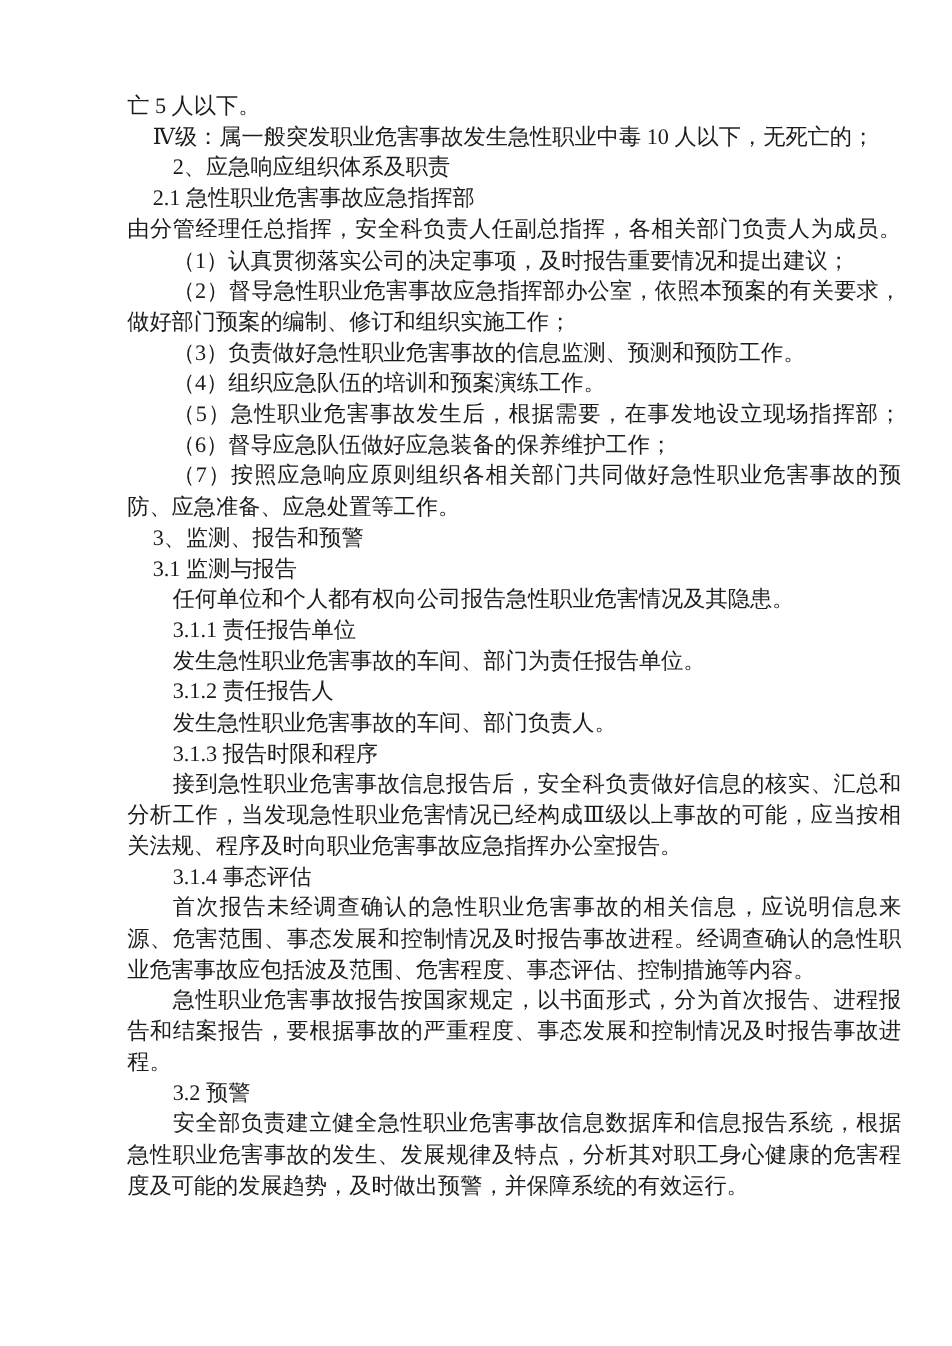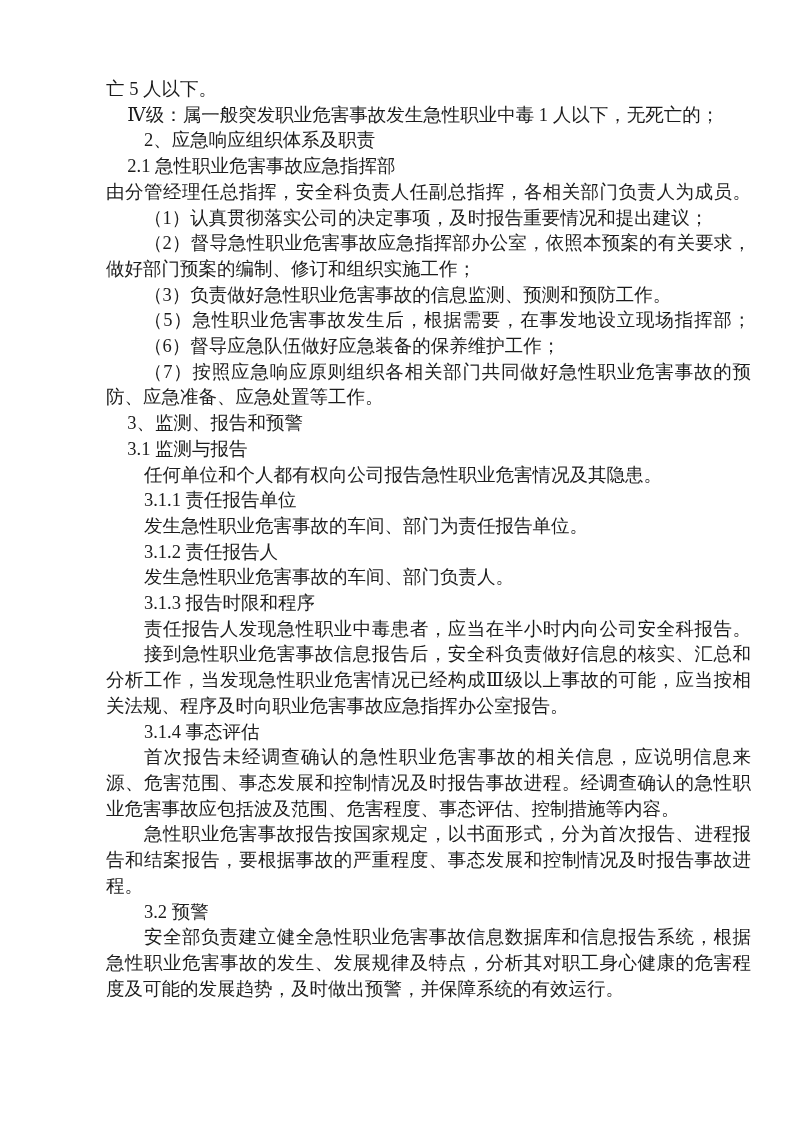--- a/index.html
+++ b/index.html
@@ -39,39 +39,39 @@
   .indent-body  { text-indent: 2.05em; }
   .oneline { white-space: nowrap; }
   .fill    { text-align-last: justify; }
 </style>
 </head>
 <body>
 
 <div class="page" style="background: rgb(255, 255, 255);">
   <div class="doc" id="doc-body" style="color: rgb(28, 28, 28);">
       <p class="para indent-none oneline">亡 5 人以下。</p>
-      <p class="para indent-small oneline">Ⅳ级：属一般突发职业危害事故发生急性职业中毒 1 人以下，无死亡的；</p>
+      <p class="para indent-small oneline">Ⅳ级：属一般突发职业危害事故发生急性职业中毒 10 人以下，无死亡的；</p>
       <p class="para indent-body oneline">2、应急响应组织体系及职责</p>
       <p class="para indent-small oneline">2.1 急性职业危害事故应急指挥部</p>
       <p class="para indent-none fill oneline">由分管经理任总指挥，安全科负责人任副总指挥，各相关部门负责人为成员。</p>
       <p class="para indent-body oneline">（1）认真贯彻落实公司的决定事项，及时报告重要情况和提出建议；</p>
       <p class="para indent-body">（2）督导急性职业危害事故应急指挥部办公室，依照本预案的有关要求，做好部门预案的编制、修订和组织实施工作；</p>
       <p class="para indent-body oneline">（3）负责做好急性职业危害事故的信息监测、预测和预防工作。</p>
+      <p class="para indent-body oneline">（4）组织应急队伍的培训和预案演练工作。</p>
       <p class="para indent-body fill oneline">（5）急性职业危害事故发生后，根据需要，在事发地设立现场指挥部；</p>
       <p class="para indent-body oneline">（6）督导应急队伍做好应急装备的保养维护工作；</p>
       <p class="para indent-body">（7）按照应急响应原则组织各相关部门共同做好急性职业危害事故的预防、应急准备、应急处置等工作。</p>
       <p class="para indent-small oneline">3、监测、报告和预警</p>
       <p class="para indent-small oneline">3.1 监测与报告</p>
       <p class="para indent-body oneline">任何单位和个人都有权向公司报告急性职业危害情况及其隐患。</p>
       <p class="para indent-body oneline">3.1.1 责任报告单位</p>
       <p class="para indent-body oneline">发生急性职业危害事故的车间、部门为责任报告单位。</p>
       <p class="para indent-body oneline">3.1.2 责任报告人</p>
       <p class="para indent-body oneline">发生急性职业危害事故的车间、部门负责人。</p>
       <p class="para indent-body oneline">3.1.3 报告时限和程序</p>
-      <p class="para indent-body fill oneline">责任报告人发现急性职业中毒患者，应当在半小时内向公司安全科报告。</p>
       <p class="para indent-body">接到急性职业危害事故信息报告后，安全科负责做好信息的核实、汇总和分析工作，当发现急性职业危害情况已经构成Ⅲ级以上事故的可能，应当按相关法规、程序及时向职业危害事故应急指挥办公室报告。</p>
       <p class="para indent-body oneline">3.1.4 事态评估</p>
       <p class="para indent-body">首次报告未经调查确认的急性职业危害事故的相关信息，应说明信息来源、危害范围、事态发展和控制情况及时报告事故进程。经调查确认的急性职业危害事故应包括波及范围、危害程度、事态评估、控制措施等内容。</p>
       <p class="para indent-body">急性职业危害事故报告按国家规定，以书面形式，分为首次报告、进程报告和结案报告，要根据事故的严重程度、事态发展和控制情况及时报告事故进程。</p>
       <p class="para indent-body oneline">3.2 预警</p>
       <p class="para indent-body">安全部负责建立健全急性职业危害事故信息数据库和信息报告系统，根据急性职业危害事故的发生、发展规律及特点，分析其对职工身心健康的危害程度及可能的发展趋势，及时做出预警，并保障系统的有效运行。</p>
     </div>
 </div>
 
 </body></html>

